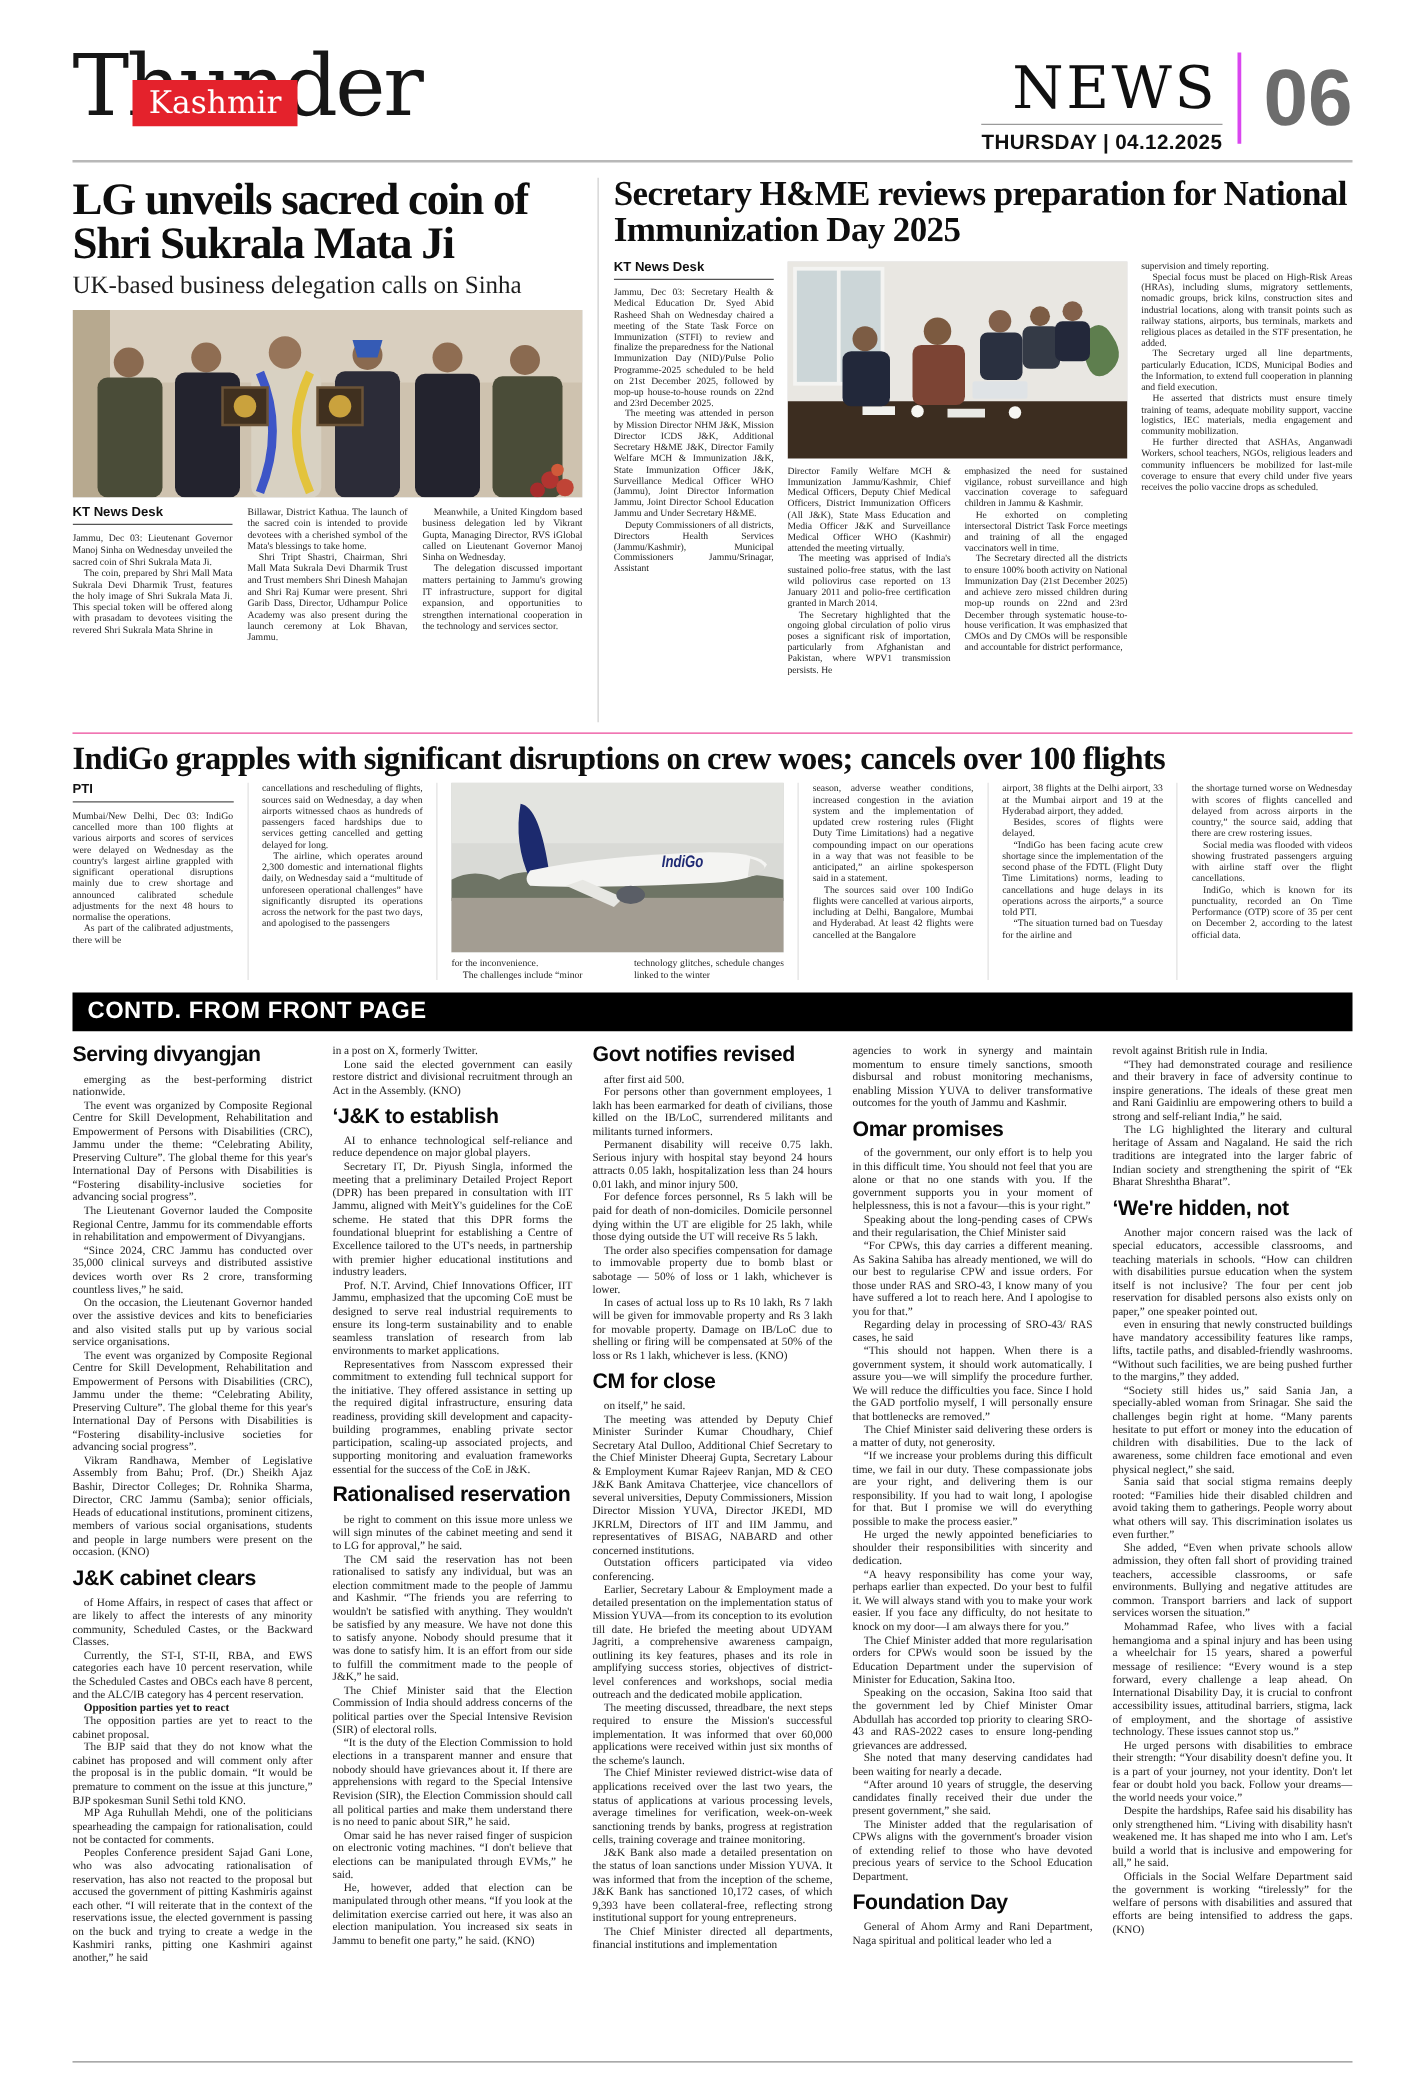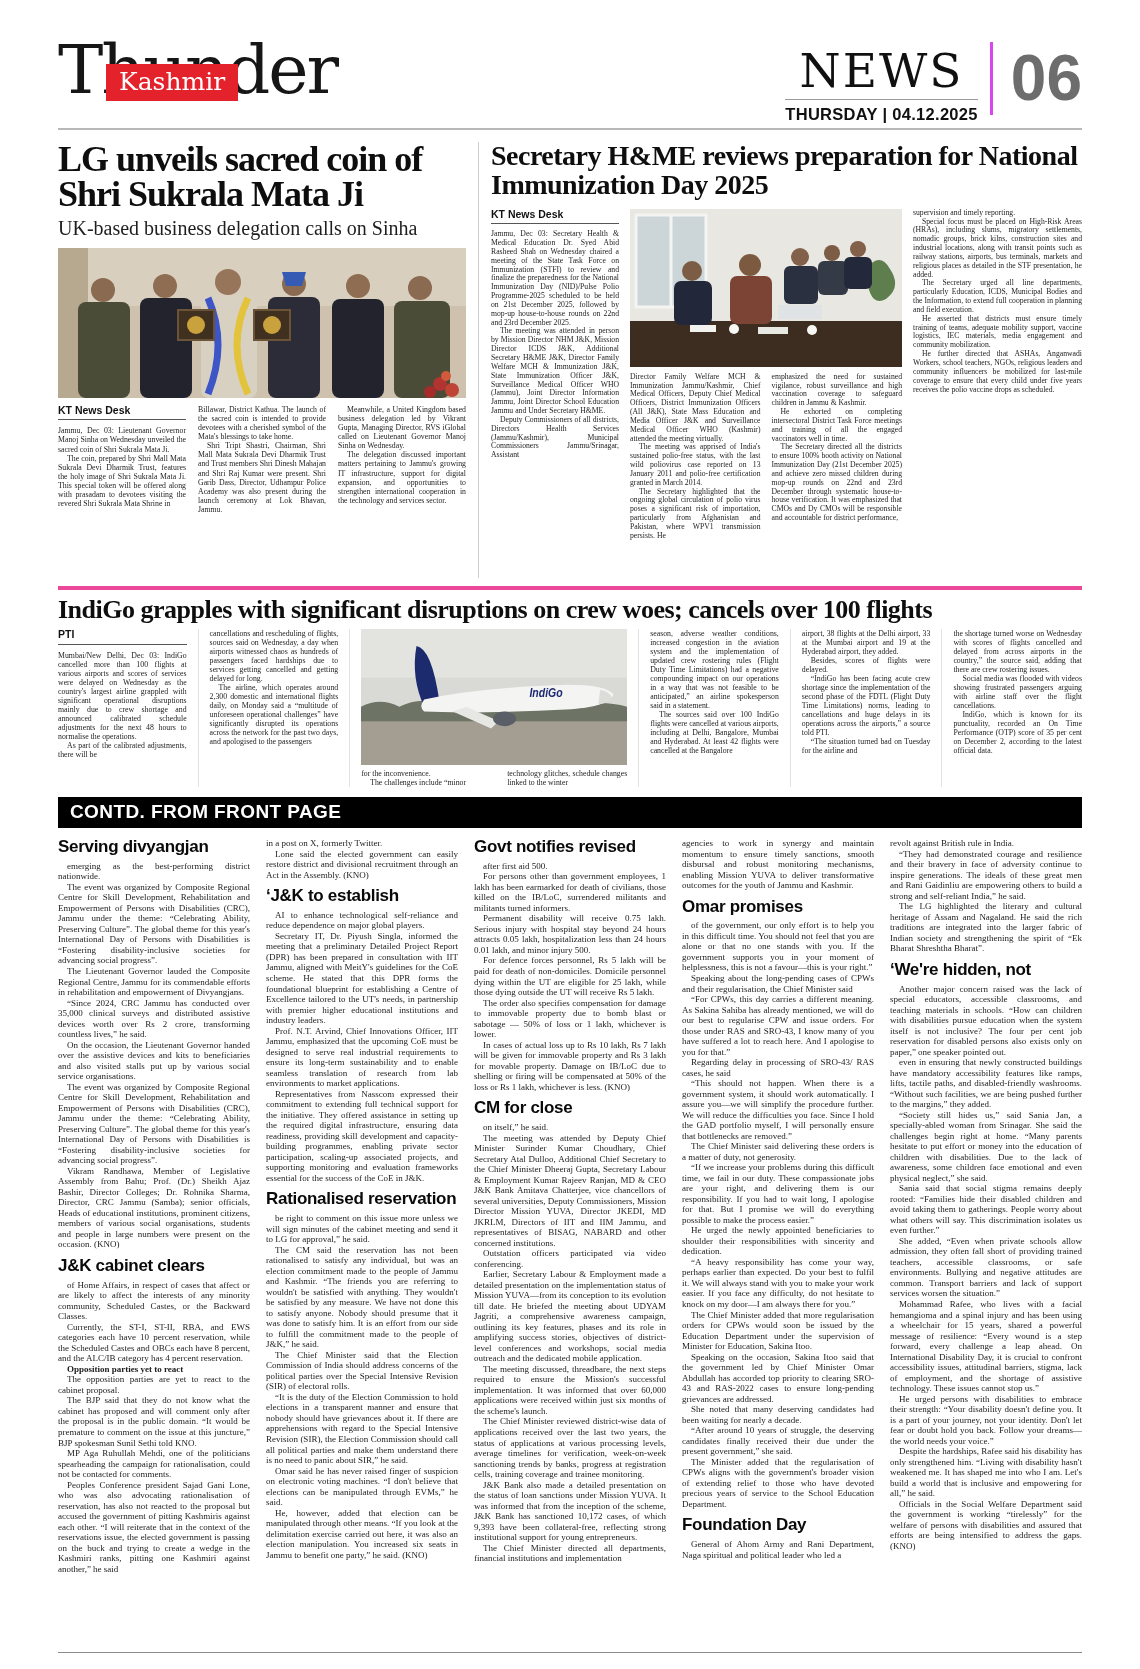--- a/index.html
+++ b/index.html
@@ -9,21 +9,21 @@
     padding:24px 58px 12px 58px; position:relative;
     font-family:"Liberation Serif", serif; color:#1c1c1c;
   }
   
   .masthead { display:flex; justify-content:space-between; align-items:flex-end; height:98px; }
   .brand { position:relative; width:380px; height:98px; }
   .thunder { position:absolute; left:0; top:12px; font:400 68px/1 "DejaVu Serif", serif; color:#161616; letter-spacing:-2px; }
   .kashmir-box { position:absolute; left:48px; top:0; background:#e4222c; color:#fff;
                  font:400 25px/1 "DejaVu Serif", serif; padding:5px 13px 7px; z-index:2;margin-top:40px; }
   .mast-right { display:flex; align-items:center; }
-  .mast-news { text-align:center; padding-right:12px;margin-top:12px; }
+  .mast-news { text-align:right; padding-right:12px;margin-top:12px; }
   .news-word { font:400 47px/1 "DejaVu Serif", serif; letter-spacing:2px; color:#101010;
                border-bottom:1px solid #9a9a9a; padding:0 4px 5px; }
   .news-date { font:700 16.5px/1 "Liberation Sans", sans-serif; color:#111; padding-top:6px; letter-spacing:0.3px; }
   .page-num { font:700 64px/0.95 "Liberation Sans", sans-serif; color:#6d6d6d;
               border-left:3px solid #d946ef; padding:6px 0 6px 18px; }
   .header-rule { border-top:2px solid #b8b8b8; margin-top:6px; }
 
   
   h1,h2,h3 { margin:0; }
   .byline { font:700 10.5px/1 "Liberation Sans", sans-serif; color:#111;
@@ -50,21 +50,21 @@
   .imm-body { display:flex; gap:11px; margin-top:9px; height:366px; overflow:hidden;
               font-size:7.7px; line-height:1.15; }
   .imm-c1 { flex:0 0 128px; }
   .imm-mid { flex:0 0 272px; }
   .photo-imm { width:100%; height:158px; margin-bottom:6px; }
   .imm-under { display:flex; gap:11px; height:198px; overflow:hidden; }
   .imm-under > div { flex:1; }
   .imm-c4 { flex:1; }
 
   
-  .art-indigo { margin-top:8px; border-top:4px solid #ec4899; padding-top:7px; }
+  .art-indigo { margin-top:8px; border-top:1px solid #ec4899; padding-top:7px; }
   .head-wide { font:700 26px/1 "Liberation Serif", serif; letter-spacing:-0.5px; color:#0e0e0e; margin-bottom:6px; }
   .indigo-body { display:flex; height:158px; overflow:hidden; font-size:7.8px; line-height:1.16; }
   .indigo-body > div + div { border-left:1px solid #e2e2e2; padding-left:11px; margin-left:11px; }
   .ind-c { flex:1; }
   .ind-photo-block { flex:0 0 278px; }
   .photo-plane { width:100%; height:136px; margin-bottom:4px; }
   .ind-under { display:flex; gap:26px; height:40px; overflow:hidden; }
   .ind-under > div { flex:1; }
 
   
@@ -229,21 +229,21 @@
       <div class="ind-c">
         <div class="byline">PTI</div>
         <div class="fresh">
             <p class="para">Mumbai/New Delhi, Dec 03: IndiGo cancelled more than 100 flights at various airports and scores of services were delayed on Wednesday as the country's largest airline grappled with significant operational disruptions mainly due to crew shortage and announced calibrated schedule adjustments for the next 48 hours to normalise the operations.</p>
             <p class="para">As part of the calibrated adjustments, there will be</p>
           </div>
       </div>
       <div class="ind-c">
         <div class="cont">
             <p class="para">cancellations and rescheduling of flights, sources said on Wednesday, a day when airports witnessed chaos as hundreds of passengers faced hardships due to services getting cancelled and getting delayed for long.</p>
-            <p class="para">The airline, which operates around 2,300 domestic and international flights daily, on Monday said a “multitude of unforeseen operational challenges” have significantly disrupted its operations across the network for the past two days, and apologised to the passengers</p>
+            <p class="para">The airline, which operates around 2,300 domestic and international flights daily, on Wednesday said a “multitude of unforeseen operational challenges” have significantly disrupted its operations across the network for the past two days, and apologised to the passengers</p>
           </div>
       </div>
       <div class="ind-photo-block">
         <div class="photo photo-plane">
           <svg viewBox="0 0 278 112" preserveAspectRatio="none">
             <rect width="278" height="112" fill="#d9dad6"></rect>
             <rect y="0" width="278" height="40" fill="#e3e4e0"></rect>
             <path d="M0 64 q20 -8 40 0 q25 -10 50 0 q30 -8 60 0 q40 -9 70 0 q30 -6 58 0 v14 H0 z" fill="#49523f" opacity="0.75"></path>
             <rect y="76" width="278" height="36" fill="#a39d92"></rect>
 

